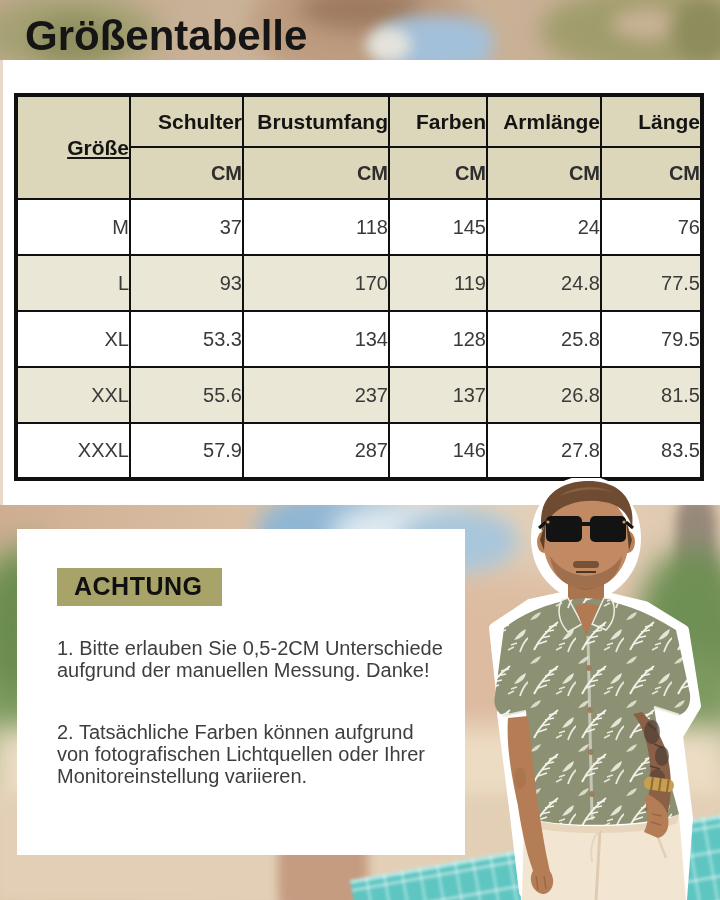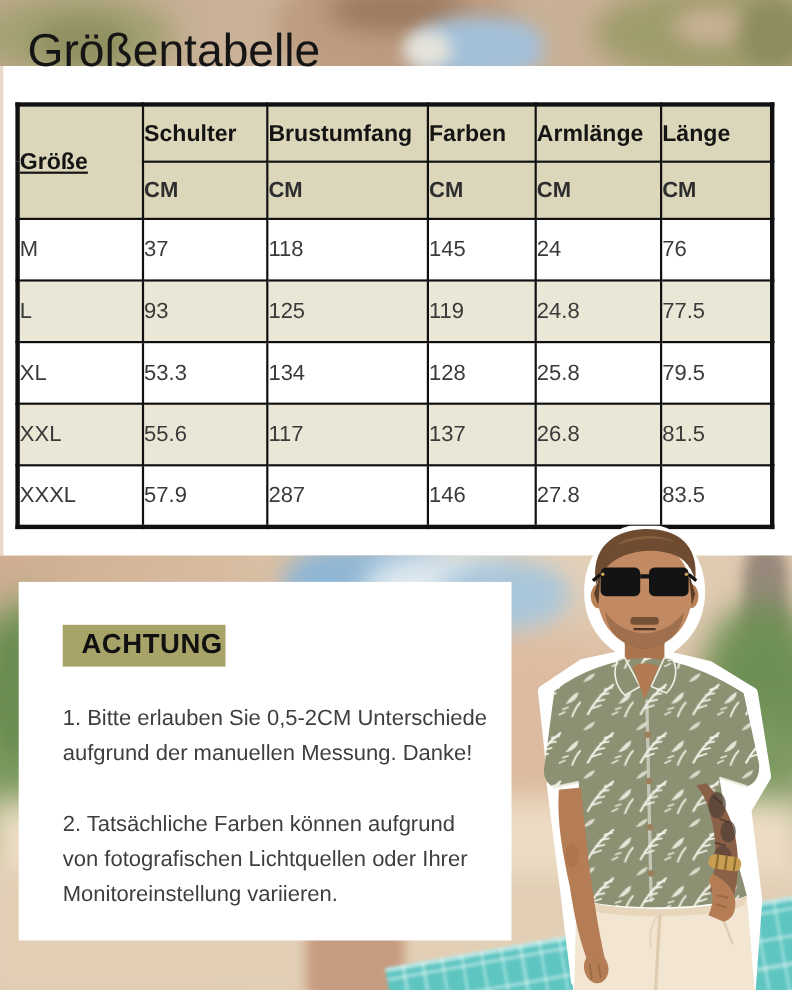--- a/index.html
+++ b/index.html
@@ -17,33 +17,33 @@
   .pt-frond-l2{left:30px;top:16px;width:90px;height:45px;background:#8f8f60;border-radius:50%;filter:blur(10px);}
   .pt-neck{left:250px;top:-34px;width:220px;height:115px;background:#bd9c80;border-radius:50%;filter:blur(10px);}
   .pt-chin{left:298px;top:-12px;width:125px;height:42px;background:#9d7a5f;border-radius:50%;filter:blur(11px);}
   .pt-collar{left:378px;top:16px;width:115px;height:55px;background:#a3c0da;border-radius:40%;filter:blur(8px);}
   .pt-collar-w{left:366px;top:28px;width:45px;height:34px;background:#e5e3da;border-radius:50%;filter:blur(7px);}
   .pt-frond-r{left:540px;top:-12px;width:210px;height:85px;background:#a09d6c;border-radius:50%;filter:blur(11px);}
   .pt-frond-r2{left:672px;top:-2px;width:60px;height:66px;background:#8d8c5d;border-radius:50%;filter:blur(9px);}
   .pt-gap{left:612px;top:8px;width:70px;height:32px;background:#c9b296;border-radius:50%;filter:blur(9px);}
 
   .page-title{
-    position:absolute;left:25px;top:22px;z-index:6;
-    font-size:42px;font-weight:normal;color:#151515;letter-spacing:0px;
+    position:absolute;left:25px;top:12px;z-index:6;
+    font-size:42px;font-weight:bold;color:#151515;letter-spacing:0px;
   }
   .left-edge{position:absolute;left:0;top:60px;width:3px;height:445px;background:#e8d8ca;}
 
   
   table.size-table{
     position:absolute;left:14px;top:93px;width:688px;z-index:2;
     border-collapse:collapse;table-layout:fixed;
     border:4px solid #101010;background:#ffffff;
   }
   table.size-table th,table.size-table td{
-    border:2px solid #101010;text-align:left;vertical-align:middle;
+    border:2px solid #101010;text-align:right;vertical-align:middle;
     padding:0;overflow:hidden;
   }
   tr.hrow{height:52px;}
   tr.drow{height:56px;}
   tr.hrow th{background:#dcd7ba;font-weight:bold;font-size:21px;color:#141414;}
   tr.unitrow th{background:#dcd7ba;font-weight:bold;font-size:20px;color:#2e2e2e;}
   th.corner{background:#dcd7ba;font-weight:bold;font-size:22px;color:#141414;text-decoration:underline;}
   tr.drow td{font-size:20px;font-weight:normal;color:#3a3a3a;background:#ffffff;}
   tr.drow.alt td{background:#eae7d6;}
 
@@ -77,28 +77,28 @@
 
   
   .notice-card{
     position:absolute;left:17px;top:529px;width:448px;height:326px;
     background:#ffffff;z-index:4;
   }
   .achtung-badge{
     position:absolute;left:40px;top:39px;
     background:#a8a368;color:#101010;
     font-size:25px;font-weight:bold;letter-spacing:.5px;
-    padding:4px 2px 5px 17px;
+    padding:4px 19px 5px 17px;
   }
   .notice-p{
     position:absolute;left:40px;width:392px;
-    font-size:20px;line-height:32px;color:#3e3e3e;
+    font-size:20px;line-height:22px;color:#3e3e3e;
   }
   .notice-p1{top:88px;}
-  .notice-p2{top:184px;}
+  .notice-p2{top:172px;}
 
   
   .model-photo{position:absolute;left:480px;top:478px;width:240px;height:422px;z-index:5;}
 </style>
 </head>
 <body>
 
 <div class="stage">
 
   <div class="photo-top">
@@ -145,37 +145,37 @@
         <td>M</td>
         <td>37</td>
         <td>118</td>
         <td>145</td>
         <td>24</td>
         <td>76</td>
       </tr>
       <tr class="drow alt">
         <td>L</td>
         <td>93</td>
-        <td>125</td>
+        <td>170</td>
         <td>119</td>
         <td>24.8</td>
         <td>77.5</td>
       </tr>
       <tr class="drow">
         <td>XL</td>
         <td>53.3</td>
         <td>134</td>
         <td>128</td>
         <td>25.8</td>
         <td>79.5</td>
       </tr>
       <tr class="drow alt">
         <td>XXL</td>
         <td>55.6</td>
-        <td>117</td>
+        <td>237</td>
         <td>137</td>
         <td>26.8</td>
         <td>81.5</td>
       </tr>
       <tr class="drow">
         <td>XXXL</td>
         <td>57.9</td>
         <td>287</td>
         <td>146</td>
         <td>27.8</td>

